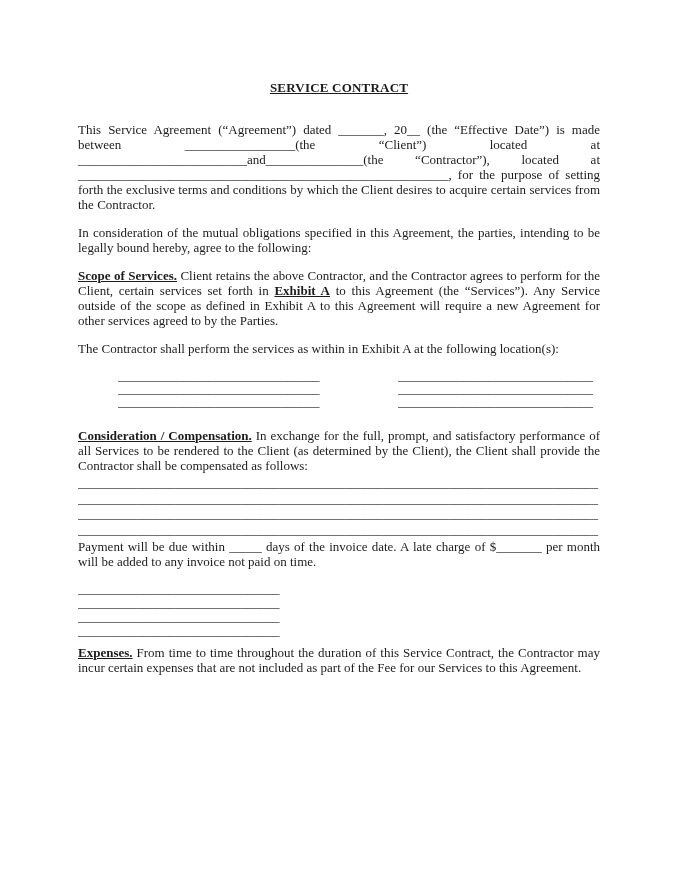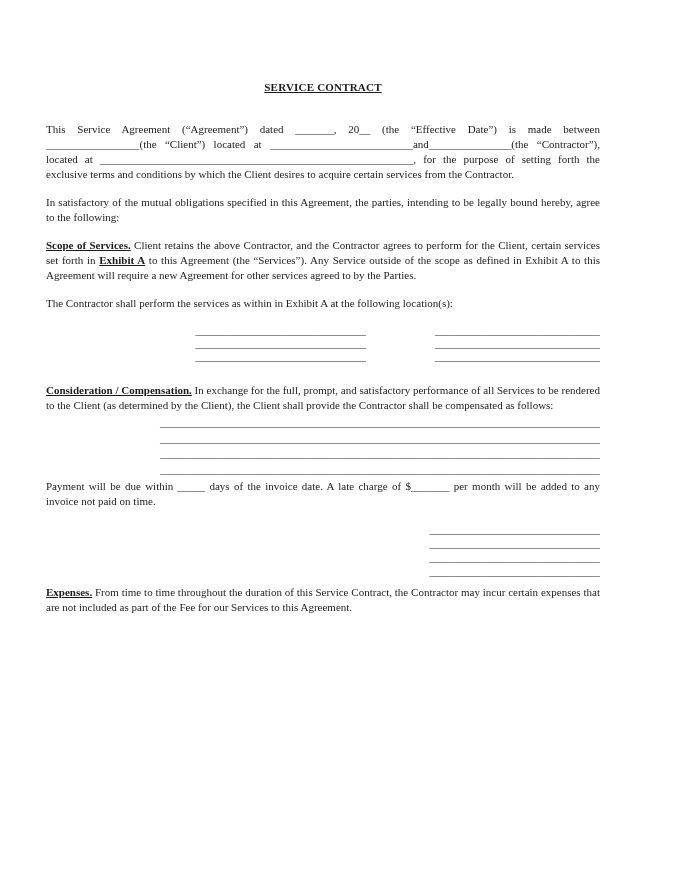--- a/index.html
+++ b/index.html
@@ -2,23 +2,23 @@
 <html><head>
 <meta charset="utf-8">
 <style>
   html, body { margin:0; padding:0; background:#ffffff; }
   .page {
     position:relative;
     width:680px; height:848px;
     margin:0 auto;
     background:#ffffff;
     box-sizing:border-box;
-    padding:80px 80px 0 46px;
+    padding:80px 80px 0 78px;
     font-family:"Liberation Serif","DejaVu Serif",serif;
-    font-size:11px;
+    font-size:13px;
     line-height:15px;
     color:#1c1c1c;
     overflow:hidden;
   }
   .title {
     font-weight:bold;
     text-decoration:underline;
     text-align:center;
     letter-spacing:0.2px;
     margin:0 0 27px 0;
@@ -31,34 +31,34 @@
   .para b { font-weight:bold;text-decoration:underline; }
   .para.tight { margin-bottom:2px; }
   .para.label { margin-bottom:4px; text-align:left; }
   .loc-rows {
     display:flex;
     margin:0 0 20px 40px;
     line-height:13px;
   }
   .loc-col { width:280px; }
   .loc-col.right { flex:1; }
-  .blank { white-space:nowrap; overflow:hidden; color:#262626;text-align:right; }
+  .blank { white-space:nowrap; overflow:hidden; color:#262626; }
   .comp-lines { line-height:15.5px; margin:0 0 2px 0; }
   .mail-lines { line-height:14px; margin:0 0 7px 0; }
 </style>
 </head>
 <body>
 
 <div class="page">
 
   <div class="title">SERVICE CONTRACT</div>
 
   <p class="para">This Service Agreement (“Agreement”) dated _______, 20__ (the “Effective Date”) is made between _________________(the “Client”) located at __________________________and_______________(the “Contractor”), located at _________________________________________________________, for the purpose of setting forth the exclusive terms and conditions by which the Client desires to acquire certain services from the Contractor.</p>
 
-  <p class="para">In satisfactory of the mutual obligations specified in this Agreement, the parties, intending to be legally bound hereby, agree to the following:</p>
+  <p class="para">In consideration of the mutual obligations specified in this Agreement, the parties, intending to be legally bound hereby, agree to the following:</p>
 
   <p class="para"><b>Scope of Services.</b><span> Client retains the above Contractor, and the Contractor agrees to perform for the Client, certain services set forth in </span><b>Exhibit A</b><span> to this Agreement (the “Services”). Any Service outside of the scope as defined in Exhibit A to this Agreement will require a new Agreement for other services agreed to by the Parties.</span></p>
 
   <p class="para">The Contractor shall perform the services as within in Exhibit A at the following location(s):</p>
 
   <div class="loc-rows">
     <div class="loc-col">
       <div class="blank">_______________________________</div>
       <div class="blank">_______________________________</div>
       <div class="blank">_______________________________</div>

